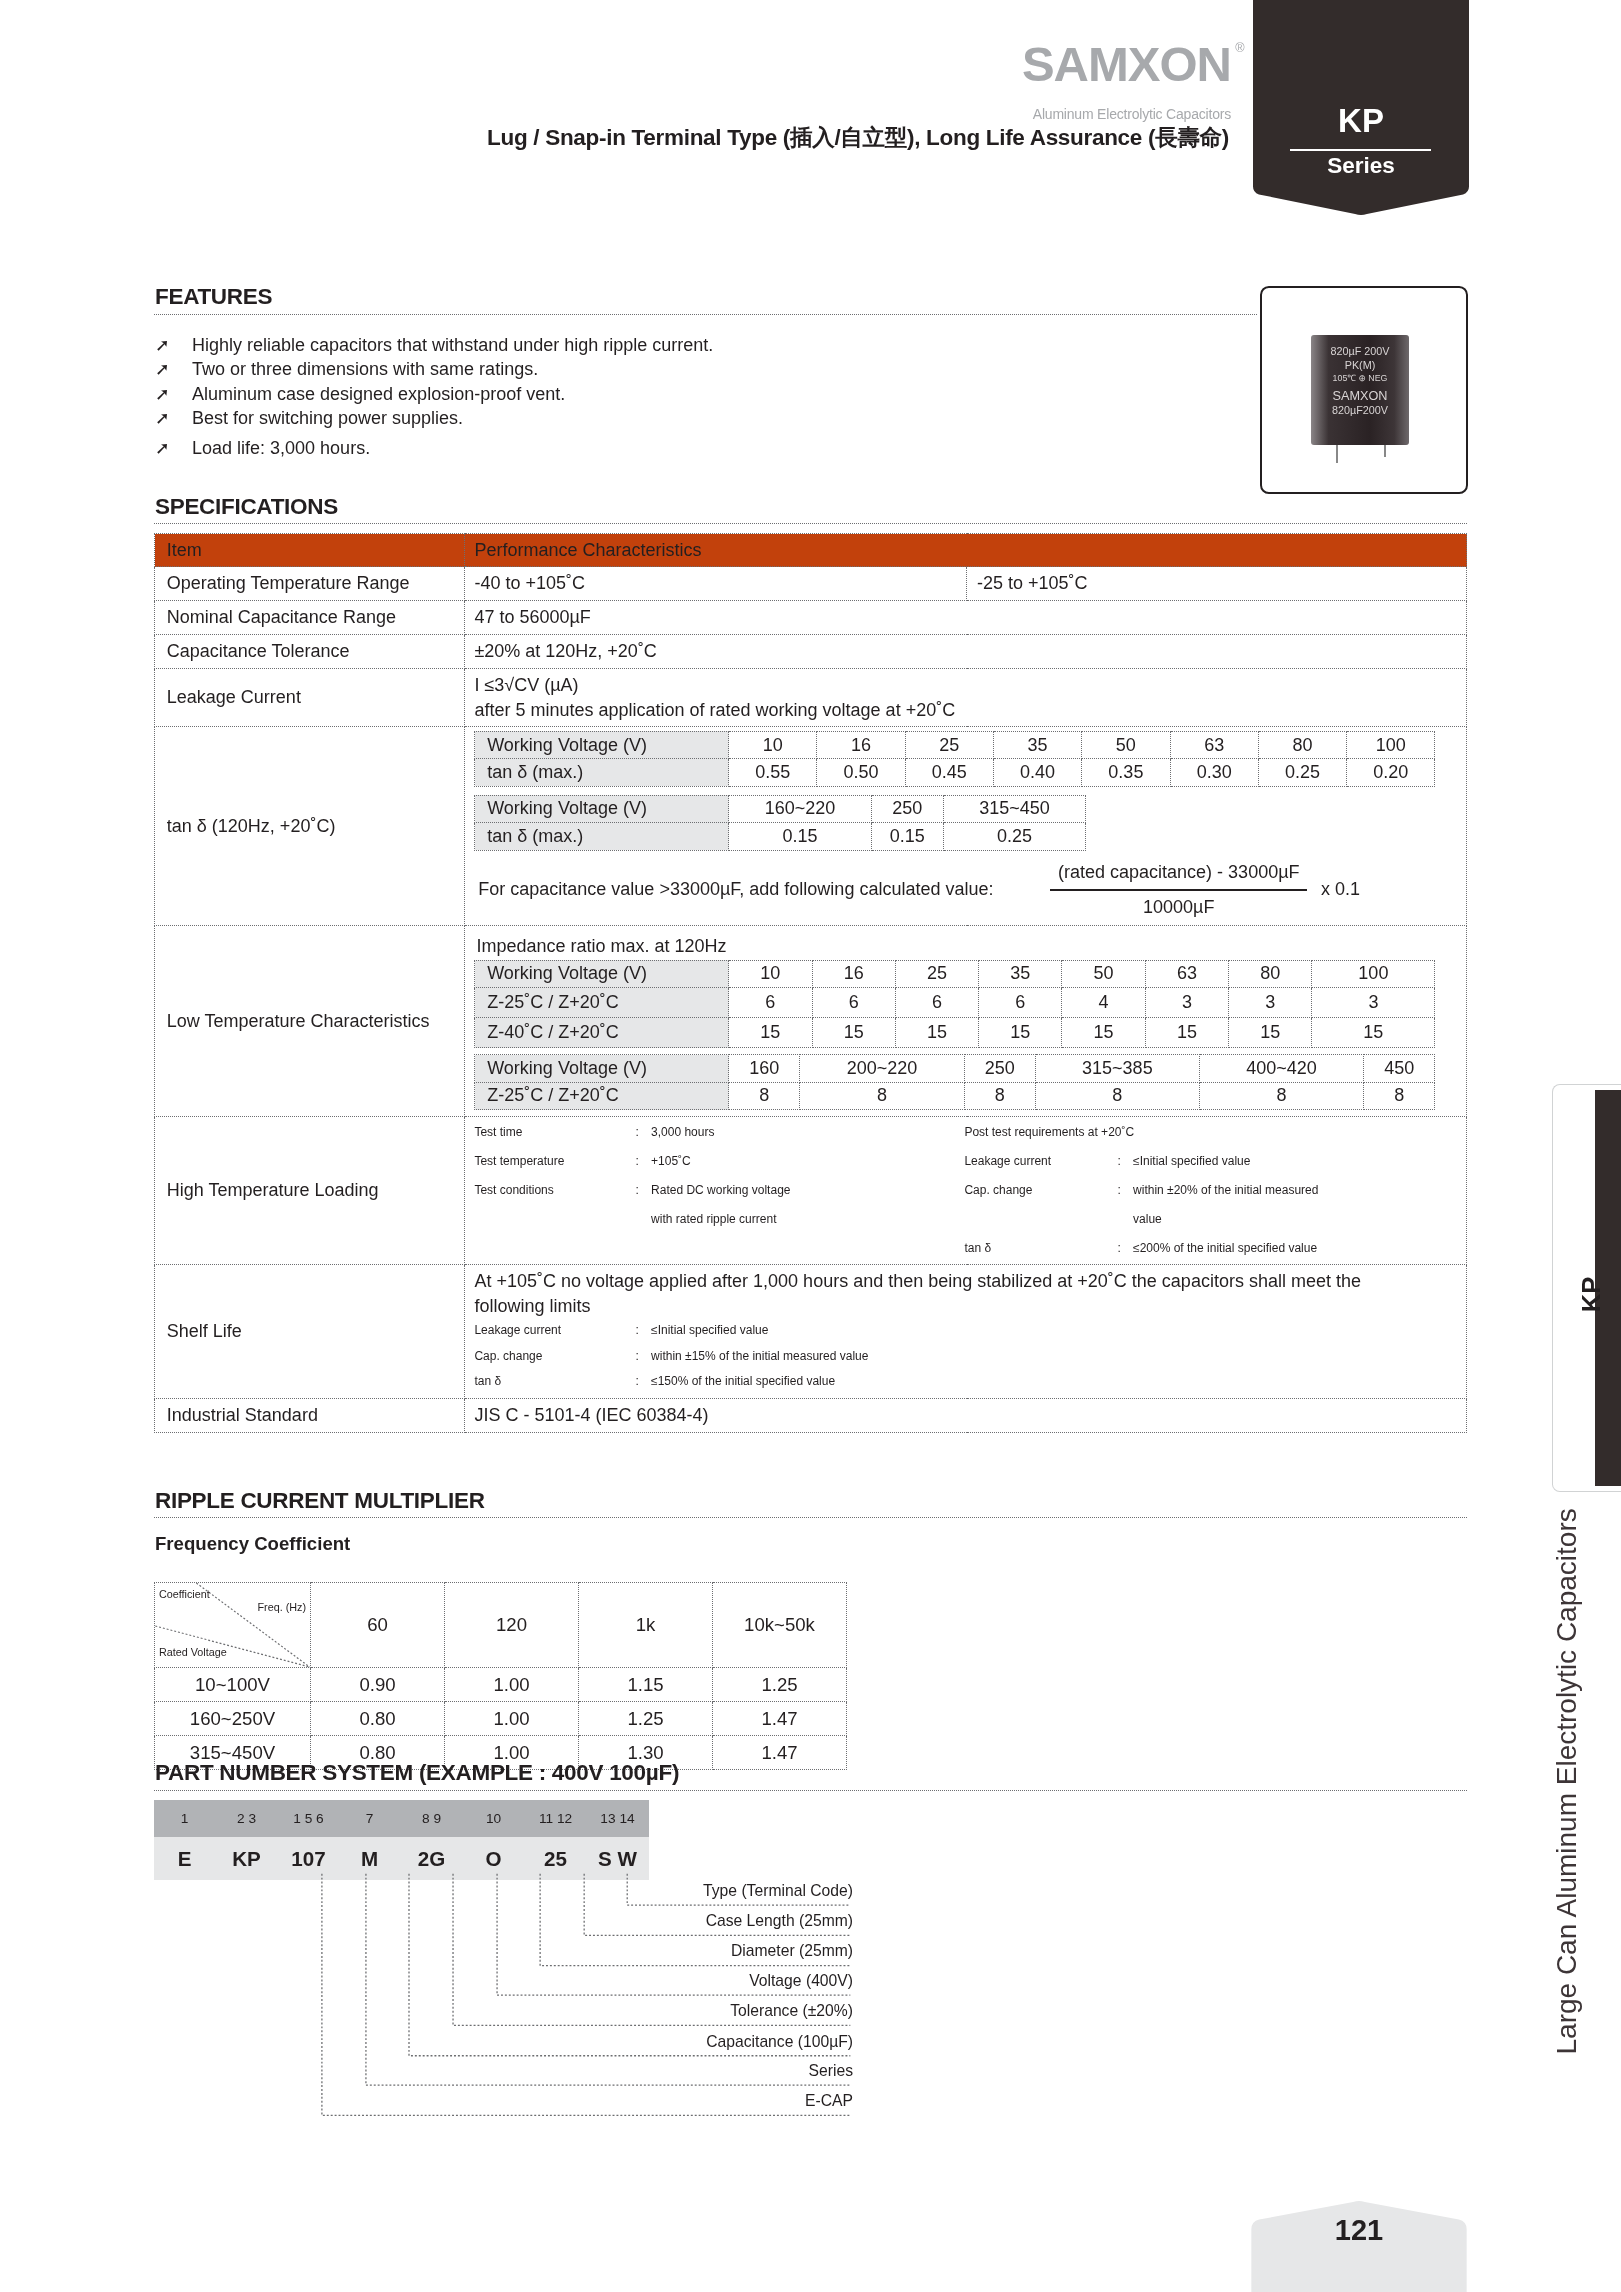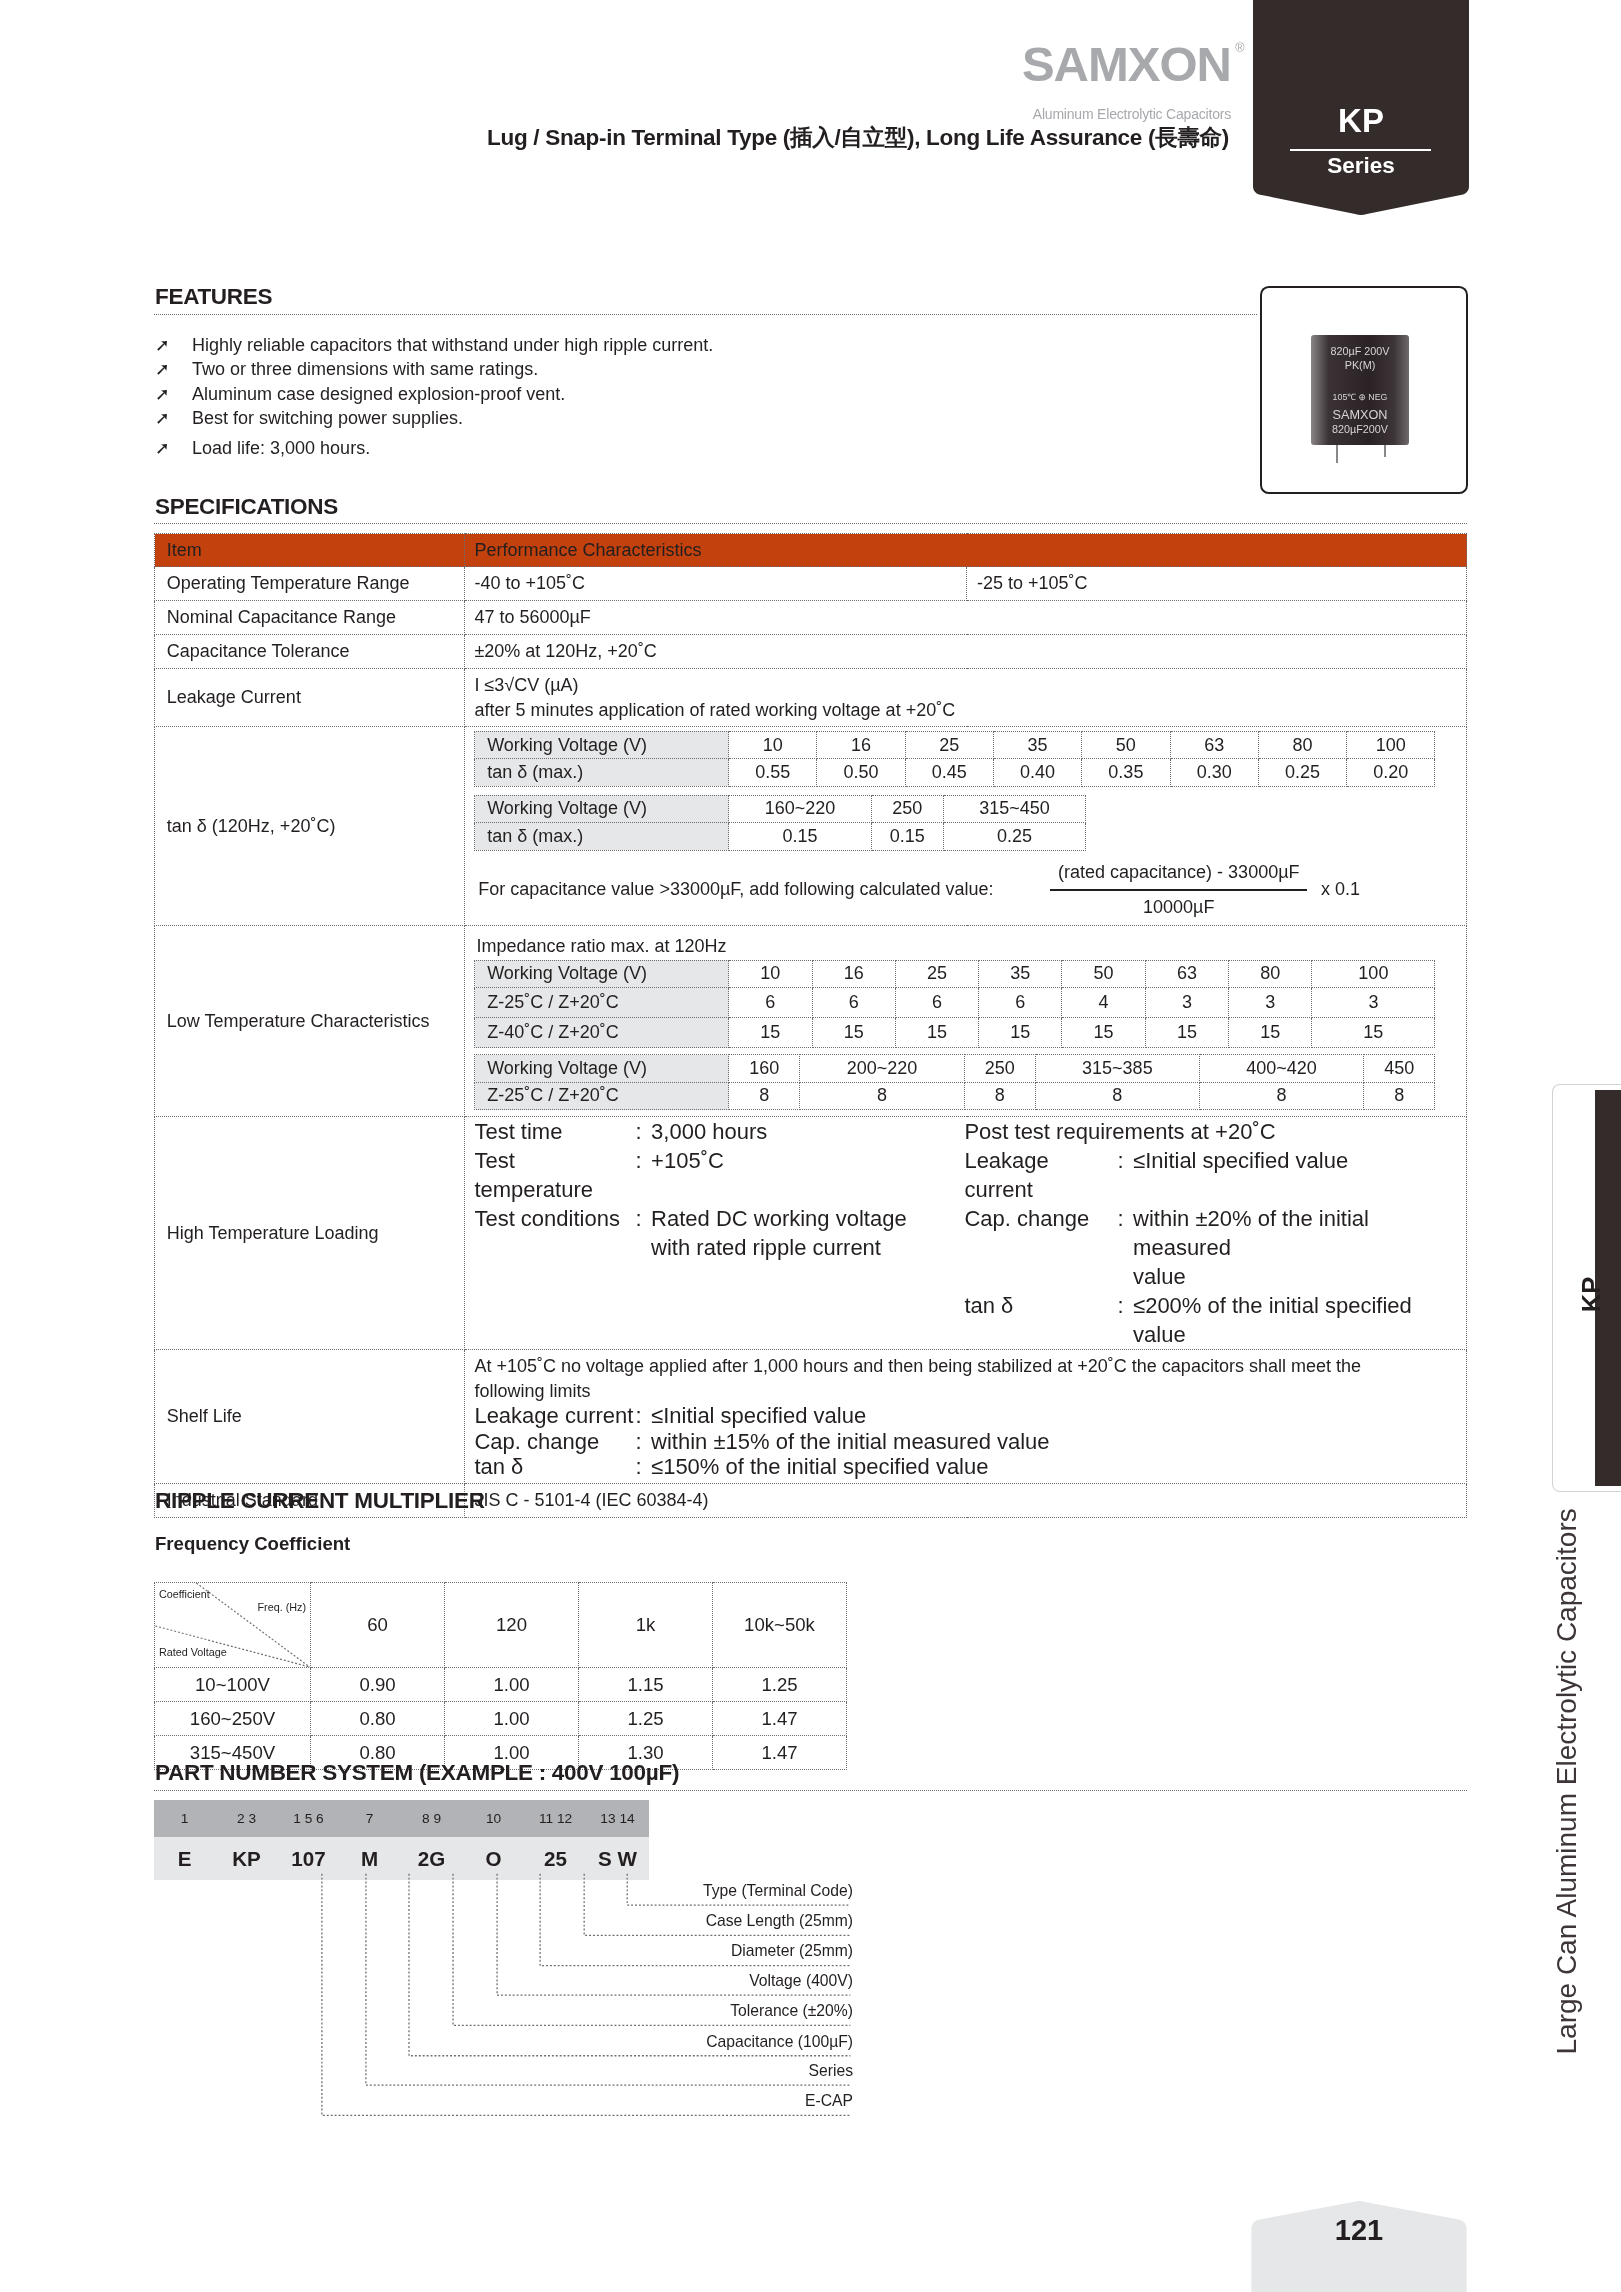--- a/index.html
+++ b/index.html
@@ -35,21 +35,21 @@
   .spec { left:154px; top:533px; width:1313px; border-collapse:collapse; font-size:18px; }
   .spec td { border:1.2px dotted #6d6e71; padding:0 9.8px; vertical-align:middle; }
   .spec tr.head td { background:#c2410c; font-weight:normal; height:32px; }
   .spec td.item { width:287px; padding-left:11.8px; }
   .spec tr.plain td { height:33px; }
 
   .inner { border-collapse:collapse; font-size:18px; }
   .inner td { border:1.2px dotted #6d6e71; padding:0; height:26.5px; text-align:center; }
   .inner td.lbl { background:#e6e7e8; text-align:left; padding-left:11.8px; width:241px; }
 
-  .kv { display:grid; font-size:22px; line-height:29px; }
+  .kv { display:grid; font-size:12px; line-height:29px; }
 
   
   .ripple { left:154px; top:1582px; border-collapse:collapse; font-size:18.6px; }
   .ripple td { border:1.2px dotted #6d6e71; text-align:center; height:31px; }
   .ripple td.corner { position:relative; width:155px; height:84px; padding:0; }
 
   
   .pn-box { left:154px; top:1800px; width:495px; height:80px; }
   .pn-pos { height:37px; background:#b1b3b6; display:flex; }
   .pn-code { height:43px; background:#e6e7e8; display:flex; }
@@ -109,21 +109,21 @@
       <span class="arrow">➚</span>
       <span>Load life: 3,000 hours.</span>
     </div>
 </div>
 
 <div class="abs product-photo">
   <div style="position:absolute; left:49px; top:47px; width:98px; height:110px; background:linear-gradient(90deg,#8a8587 0%,#3a3234 18%,#2a2224 60%,#3d3537 85%,#6e696b 100%); border-radius:2.9px;">
     <div style="color:#d8d4d4; font-size:10.8px; line-height:13.7px; text-align:center; padding-top:9.8px; font-family:'Liberation Sans', sans-serif;">
       <div>820µF 200V</div>
       <div>PK(M)</div>
-      <div style="font-size:8.8px;margin-top:19px;">105℃ ⊕ NEG</div>
+      <div style="font-size:8.8px;">105℃ ⊕ NEG</div>
       <div style="font-size:12.7px; margin-top:3.9px;">SAMXON</div>
       <div>820µF200V</div>
     </div>
   </div>
   <div style="position:absolute; left:74px; top:157px; width:2px; height:17.6px; background:#888;"></div>
   <div style="position:absolute; left:122px; top:157px; width:2px; height:11.8px; background:#888;"></div>
 </div>
 
 <div class="abs sec-title" style="left:155px; top:494px;">SPECIFICATIONS</div>
 <div class="abs dot-rule" style="left:154px; top:523px; width:1313px;"></div>

